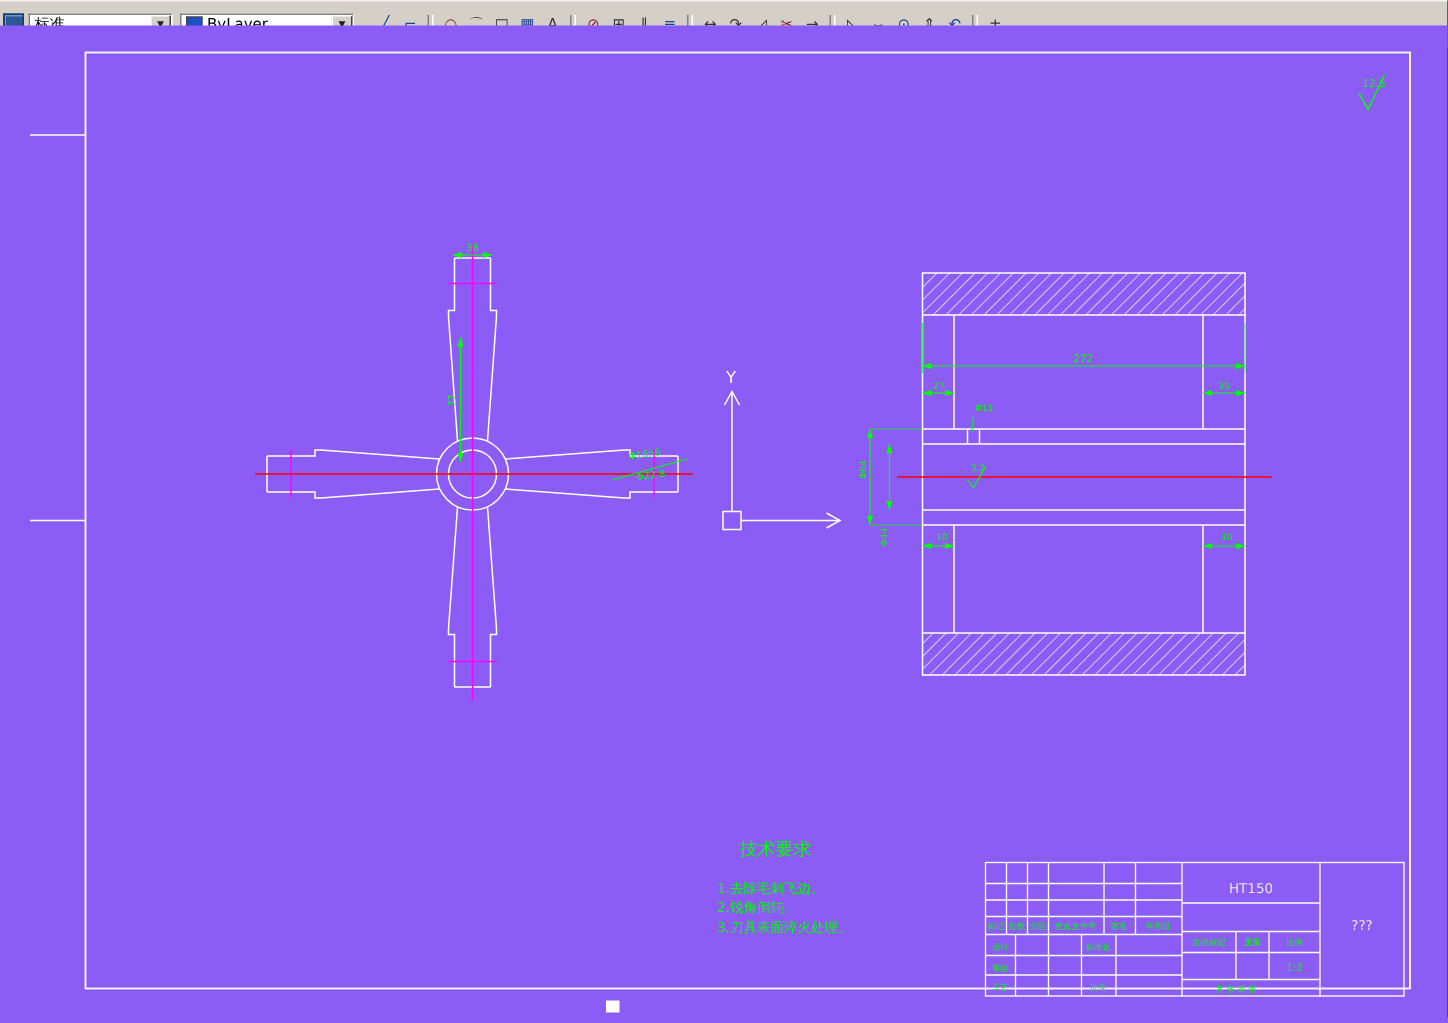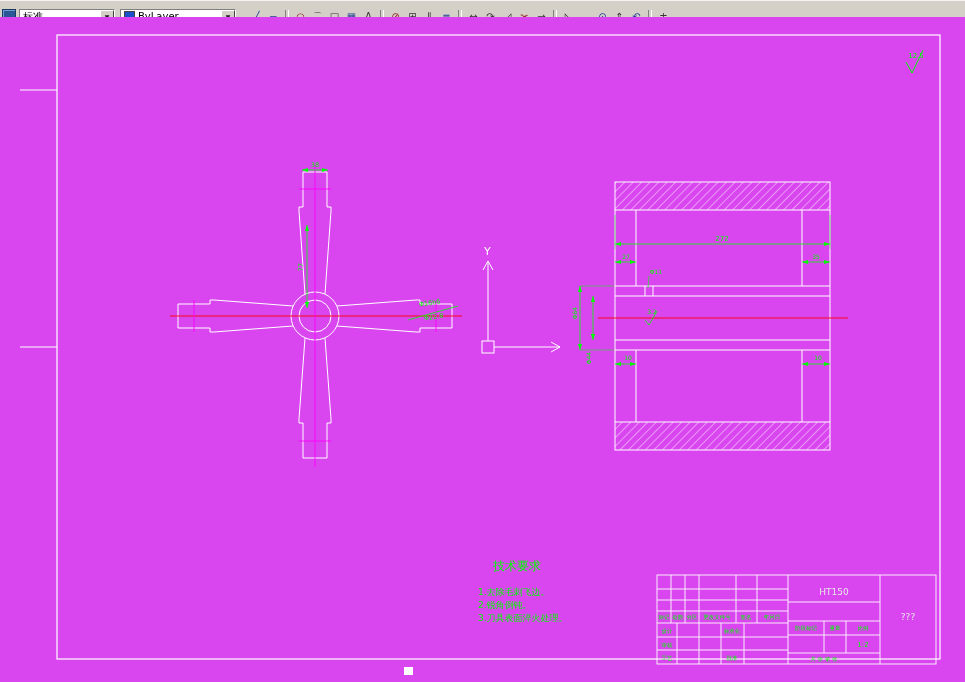--- a/index.html
+++ b/index.html
@@ -35,21 +35,21 @@
   .tb-buttons{display:flex;align-items:center;margin-left:12px;}
   .tb-btn{
     width:17px;height:15px;display:flex;align-items:center;justify-content:center;
     font-size:10px;line-height:15px;cursor:default;flex:0 0 auto;
   }
   .tb-sep{
     width:2px;height:13px;border-left:1px solid #808080;border-right:1px solid #ffffff;
     margin:0 3px;flex:0 0 auto;
   }
   
-  .canvas{position:absolute;top:17px;left:0;width:965px;height:665px;background:#d946ef;}
+  .canvas{position:absolute;top:17px;left:0;width:965px;height:665px;background:#8b5cf6;}
   svg text{font-family:"DejaVu Sans","Liberation Sans",sans-serif;}
 </style>
 </head>
 <body>
 
 <div class="toolbar">
   <span class="tb-appicon"></span>
 
   <div class="combo" style="width:96px">
     <span class="combo-text">标准</span>

